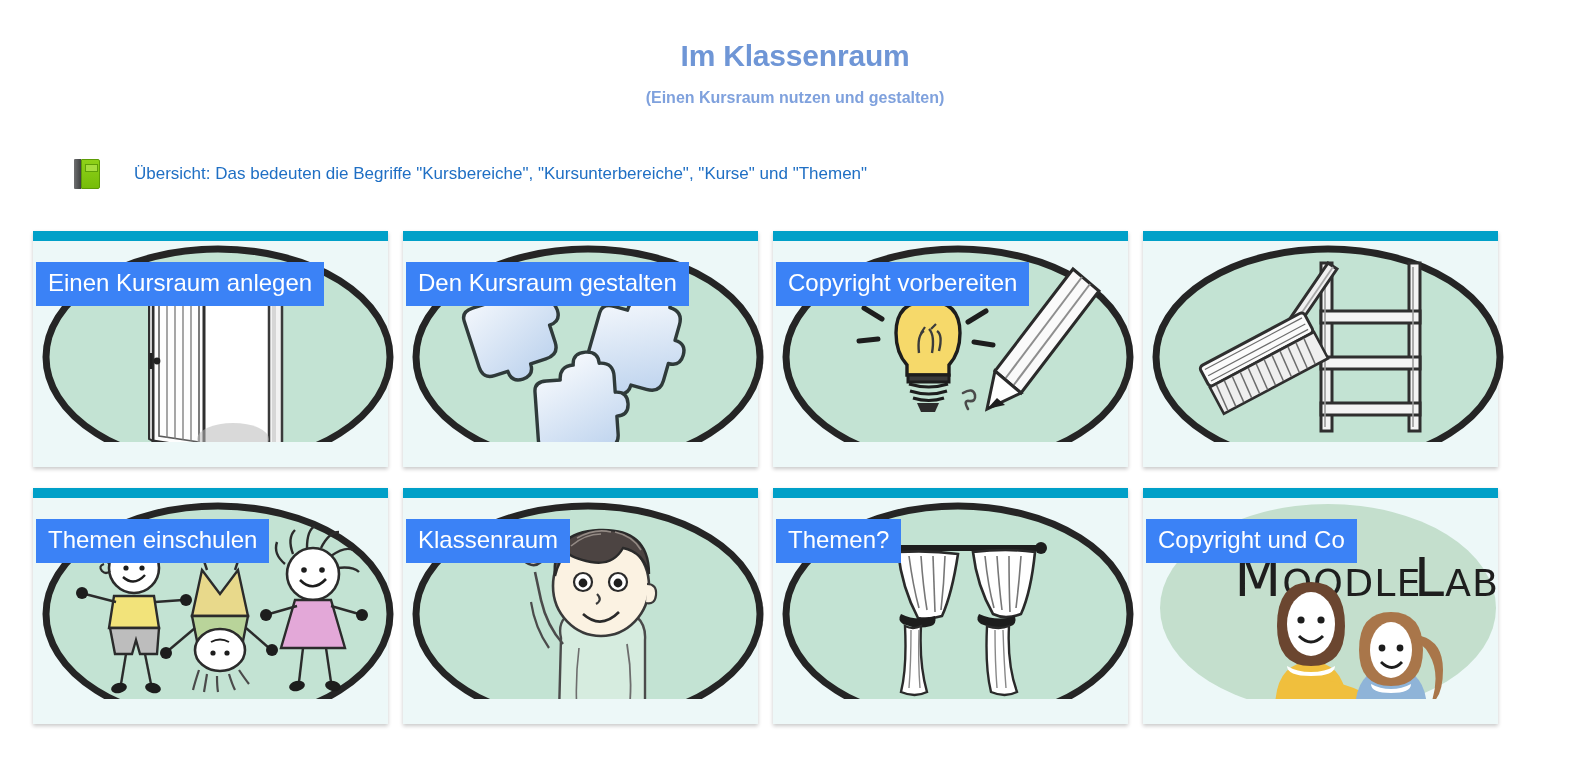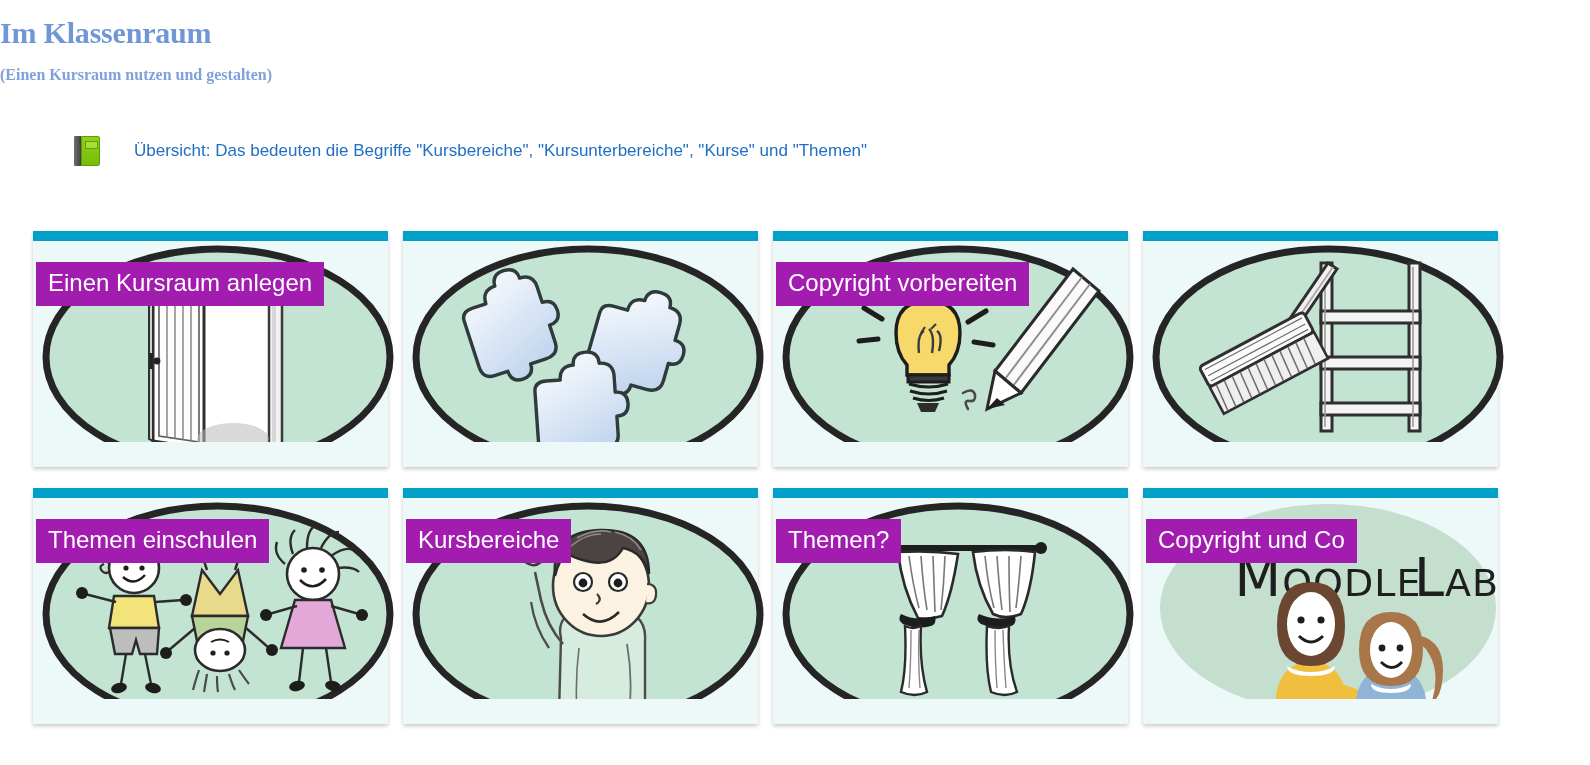--- a/index.html
+++ b/index.html
@@ -10,23 +10,22 @@
   body {
     width: 1590px;
     height: 765px;
     font-family: "Liberation Sans", sans-serif;
     overflow: hidden;
     position: relative;
   }
 
   
   .page-header {
-    text-align: left;
-    padding-top: 15px;
-    font-family: Liberation Serif, serif;
+    text-align: center;
+    padding-top: 38px;
   }
   .page-title {
     font-size: 30px;
     font-weight: bold;
     color: #6f96d6;
     letter-spacing: -0.2px;
     margin: 0;
     line-height: 1.2;
   }
   .page-subtitle {
@@ -104,21 +103,21 @@
     position: absolute;
     left: 0; top: 0;
     width: 100%;
     height: 10px;
     background: #00a0c8;
   }
   .tile-label {
     position: absolute;
     left: 3px;
     top: 31px;
-    background: #a21caf;
+    background: #3b82f6;
     color: #ffffff;
     font-size: 24px;
     line-height: 1;
     padding: 9px 12px 11px 12px;
     white-space: nowrap;
     z-index: 6;
   }
   .tile-art {
     position: absolute;
     left: 8px; top: 10px;
@@ -208,20 +207,21 @@
                    q-12,0 -12,-12 l-14,0 q-12,0 -12,-13 l0,-48 q0,-10 12,-10 z" fill="url(#pz)" stroke="#2f3a3a" stroke-width="3.4" stroke-linejoin="round"></path>
         </g>
 
         <g transform="translate(134,122) rotate(-4)">
           <path d="M14,18 q0,-14 14,-14 q0,-12 13,-12 q13,0 13,12 q14,0 14,14 l0,16
                    q12,0 12,12 q0,12 -12,12 l0,18 q0,13 -14,13 l-16,0 q0,12 -12,12
                    q-12,0 -12,-12 l-14,0 q-12,0 -12,-13 l0,-48 q0,-10 12,-10 z" fill="url(#pz)" stroke="#2f3a3a" stroke-width="3.4" stroke-linejoin="round"></path>
         </g>
       </svg>
     </div>
+    <div class="tile-label">Den Kursraum gestalten</div>
   </div>
 
   <div class="tile">
     <div class="tile-topbar"></div>
     <div class="tile-art">
       <svg width="355" height="226" viewBox="0 0 355 226">
         <ellipse class="oval-outline" cx="177" cy="116" rx="172" ry="108"></ellipse>
 
         <g stroke="#1d1d1d" stroke-width="5" stroke-linecap="round">
           <line x1="137" y1="30" x2="133" y2="52"></line>
@@ -430,21 +430,21 @@
         <circle cx="207" cy="84" r="9" fill="#ffffff" stroke="#2a2a2a" stroke-width="2.2"></circle>
         <circle cx="207" cy="85" r="4.4" fill="#1d1d1d"></circle>
 
         <path d="M186,96 q6,6 -1,10" fill="none" stroke="#3a3a3a" stroke-width="2.2"></path>
         <path d="M172,116 q18,16 36,-2" fill="none" stroke="#2a2a2a" stroke-width="2.6"></path>
 
         <path d="M216,146 q6,34 2,68" fill="none" stroke="#6d6d6d" stroke-width="1.8"></path>
         <path d="M168,150 q-4,32 -2,64" fill="none" stroke="#6d6d6d" stroke-width="1.6"></path>
       </svg>
     </div>
-    <div class="tile-label">Kursbereiche</div>
+    <div class="tile-label">Klassenraum</div>
   </div>
 
   <div class="tile">
     <div class="tile-topbar"></div>
     <div class="tile-art">
       <svg width="355" height="226" viewBox="0 0 355 226">
         <ellipse class="oval-outline" cx="177" cy="116" rx="172" ry="108"></ellipse>
 
         <line x1="110" y1="50" x2="258" y2="50" stroke="#1d1d1d" stroke-width="6" stroke-linecap="round"></line>
         <circle cx="108" cy="50" r="6" fill="#1d1d1d"></circle>

